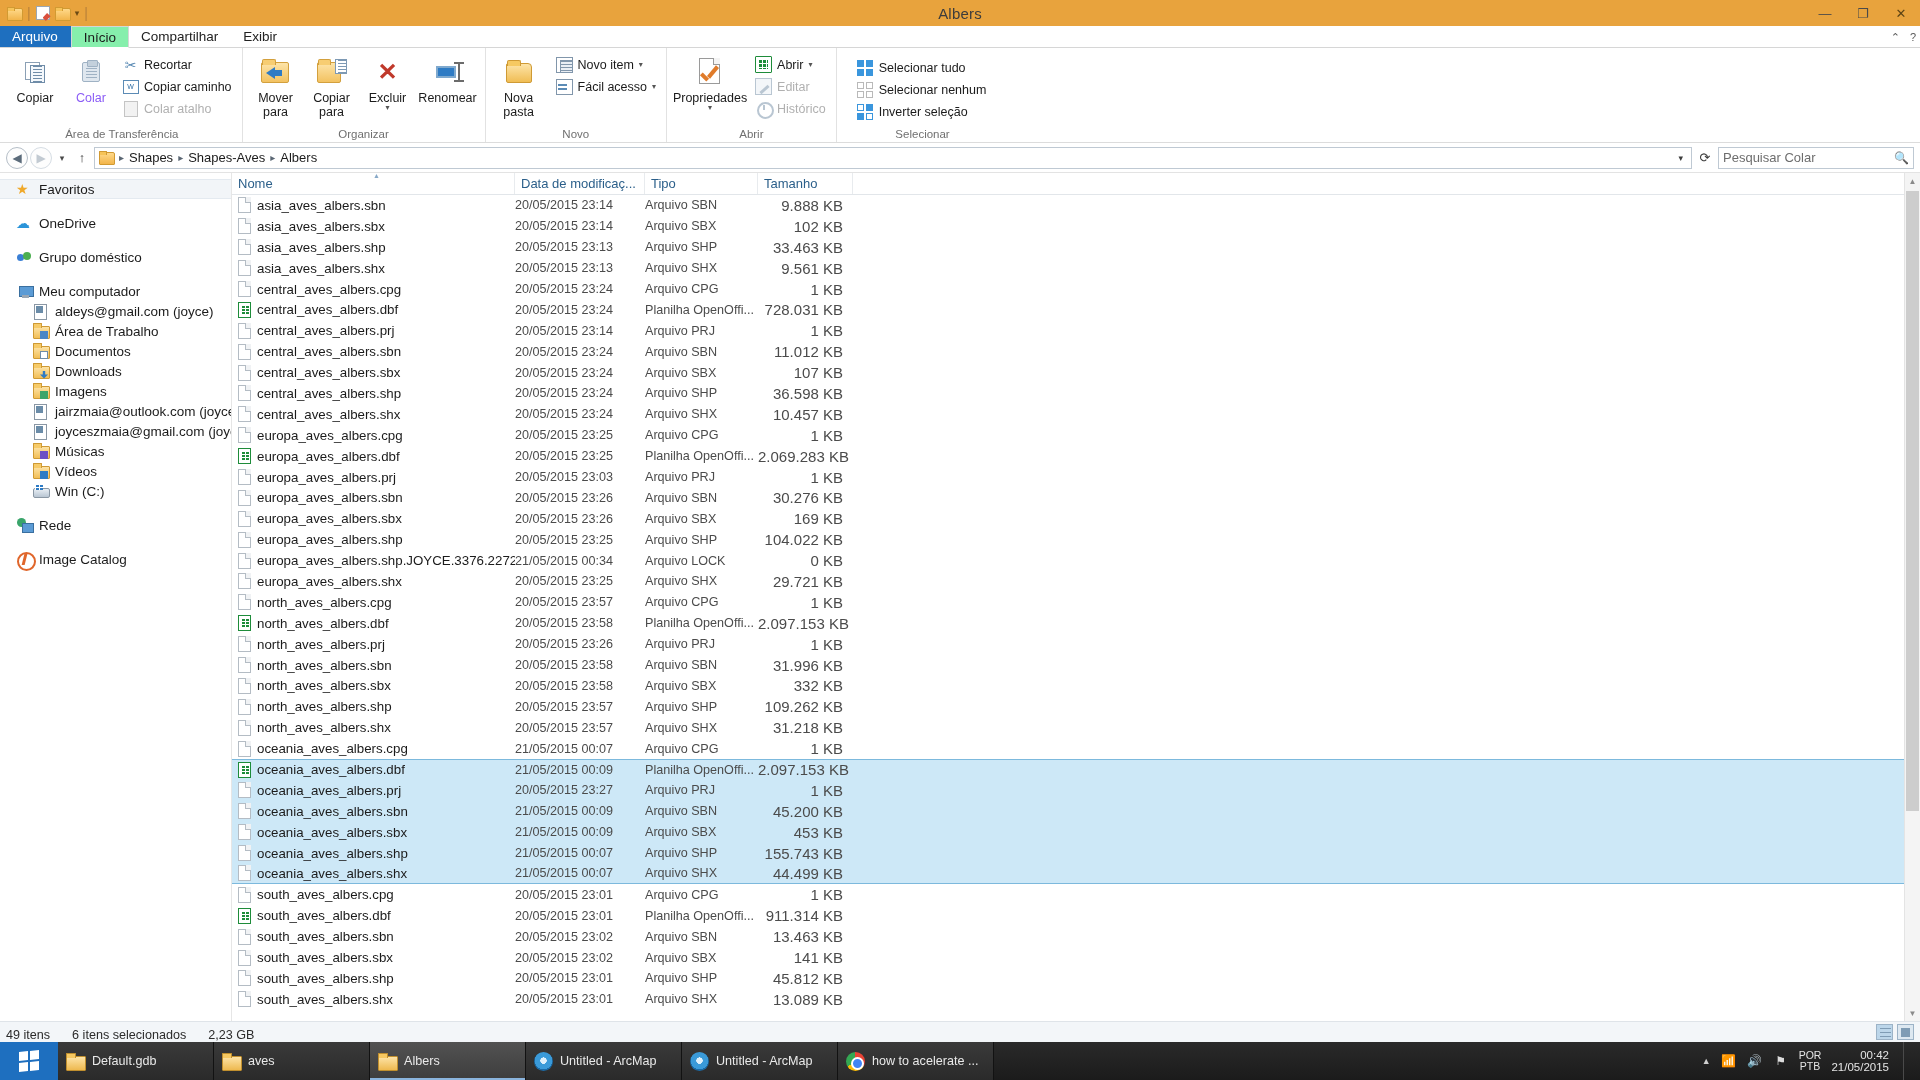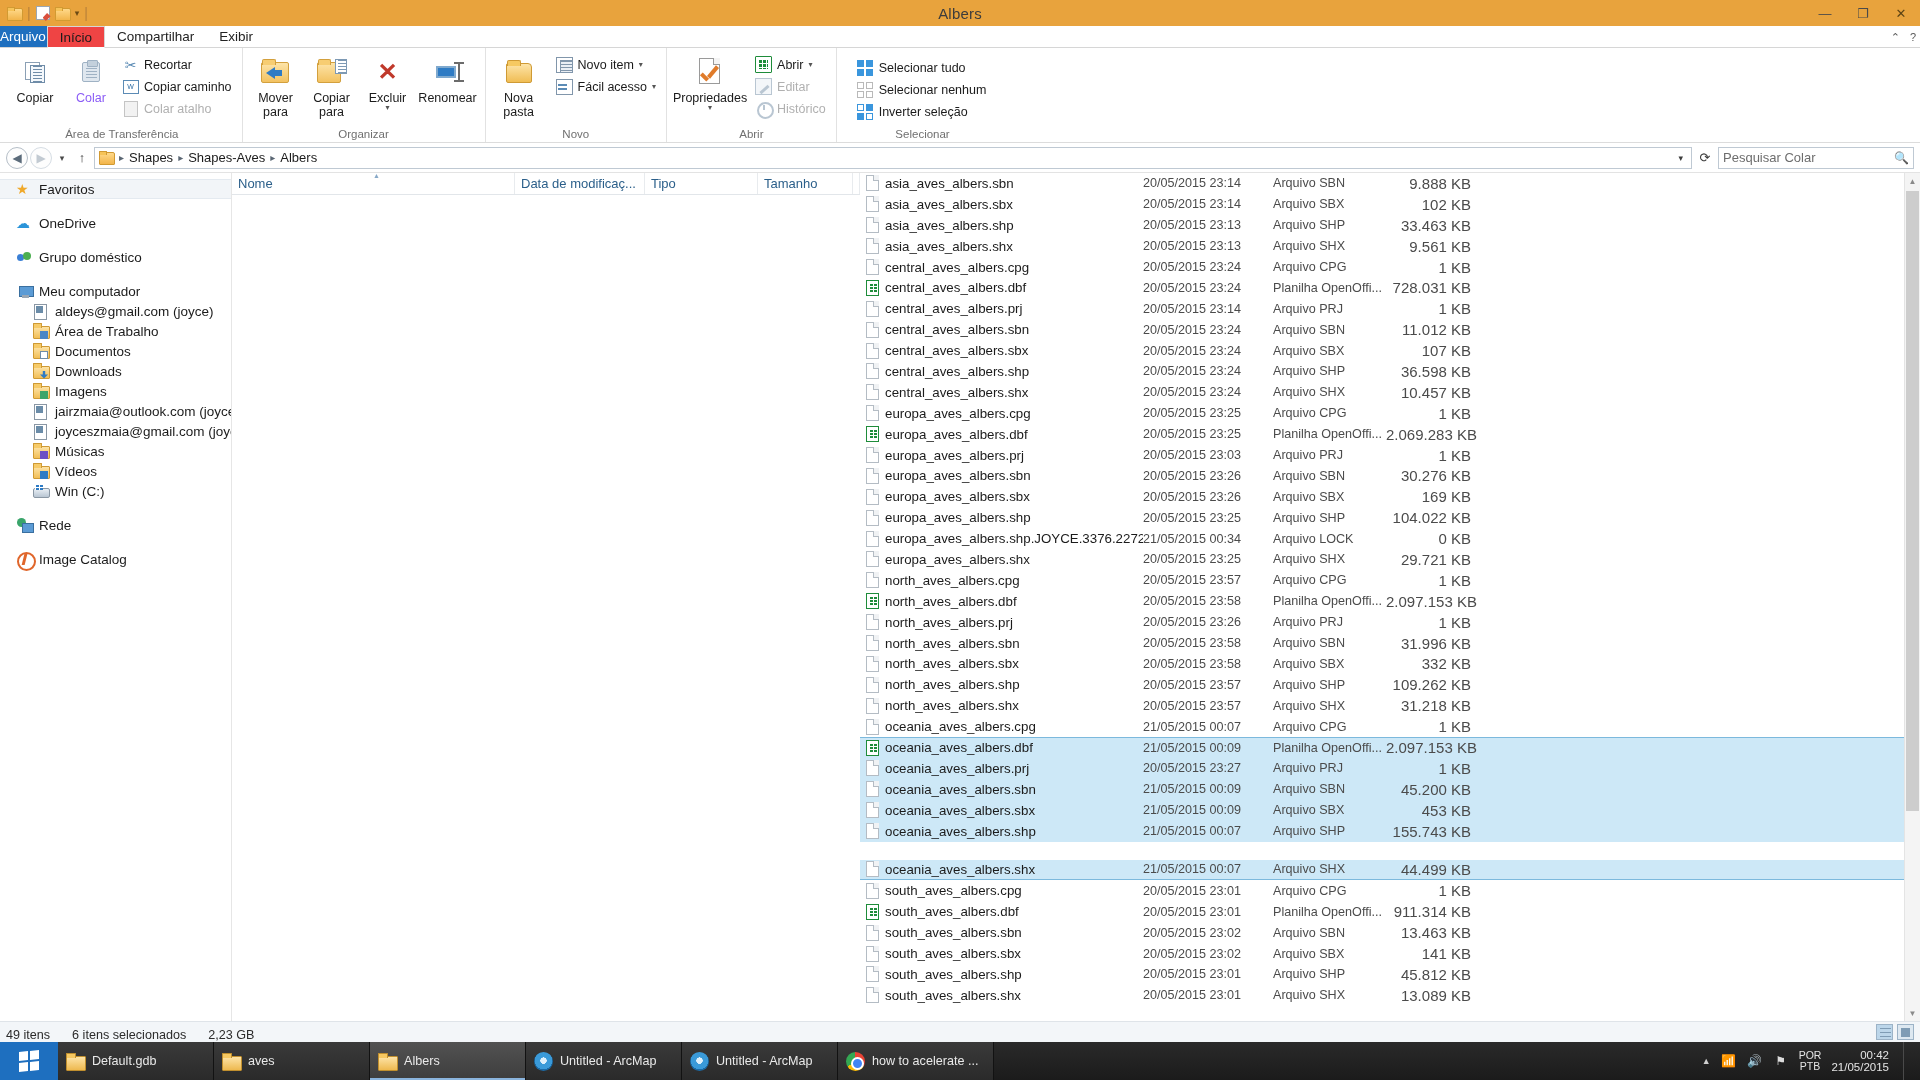--- a/index.html
+++ b/index.html
@@ -78,24 +78,24 @@
   .tabs {
     flex:0 0 22px; height:22px; background:#fff; display:flex; align-items:stretch;
     border-bottom:1px solid #d6d6d6;
     position:relative;
   }
   .tab {
     padding:0 12px; display:flex; align-items:center; font-size:13.5px; color:#222;
     border-right:1px solid transparent;
   }
   .tab.file {
-    background:#1e6fbf; color:#fff; padding:0 0;
+    background:#1e6fbf; color:#fff; padding:0 12px;
   }
   .tab.active {
-    background:#ef4444; border:1px solid #d6d6d6; border-bottom:1px solid #fff;
+    background:#86efac; border:1px solid #d6d6d6; border-bottom:1px solid #fff;
     margin-bottom:-1px; color:#1b1b1b;
   }
   .tabs-right {
     position:absolute; right:4px; top:0; height:22px; display:flex; align-items:center; gap:10px;
     color:#5a5a5a; font-size:11px;
   }
 
   
   .ribbon {
     flex:0 0 95px; background:#fff; border-bottom:1px solid #dcdcdc;
@@ -254,21 +254,21 @@
   .i-drive i{position:absolute;left:3px;top:1px;width:8px;height:6px;background:#2e7bc4;
     background-image:linear-gradient(#fff 0 1px,transparent 1px),linear-gradient(90deg,#fff 0 1px,transparent 1px);background-size:100% 3px,4px 100%;}
   .i-net{position:relative;}
   .i-net::before{content:"";position:absolute;left:1px;top:1px;width:9px;height:9px;border-radius:50%;background:#3aa56b;}
   .i-net::after{content:"";position:absolute;left:6px;top:6px;width:10px;height:8px;background:#5b9bd5;border:1px solid #3a6f9f;}
   .i-catalog{position:relative;}
   .i-catalog::before{content:"";position:absolute;left:1px;top:1px;width:15px;height:15px;border-radius:50%;border:2px solid #e0662b;background:#fff;}
   .i-catalog::after{content:"";position:absolute;left:7px;top:3px;width:3px;height:11px;background:#e0662b;transform:skewX(-14deg);}
 
   
-  .listpane { flex:1; display:flex; flex-direction:row; min-width:0; background:#fff; position:relative;}
+  .listpane { flex:1; display:flex; flex-direction:column; min-width:0; background:#fff; position:relative;}
   .colhdr {
     height:22px; display:flex; align-items:stretch; border-bottom:1px solid #e2e6ea;
     background:#fff; font-size:13px; color:#2b5f8a; position:relative;
   }
   .colhdr .ch {
     display:flex; align-items:center; padding-left:6px; border-right:1px solid #e8ebee;
     position:relative; white-space:nowrap; overflow:hidden;
   }
   .colhdr .ch.sorted::after{
     content:"▲"; position:absolute; left:50%; top:-1px; font-size:7px; color:#88a9c8;
@@ -279,21 +279,21 @@
   .ch-size{width:95px;flex:0 0 95px;}
   .ch-rest{flex:1;border-right:none;}
 
   .rows { flex:1; overflow:hidden; position:relative; }
   .row {
     height:20.9px; display:flex; align-items:center; font-size:13.3px; color:#1b1b1b;
     white-space:nowrap;
   }
   .row.sel { background:#cde8f7; }
   .row.sel.first { border-top:1px solid #7cb9dd; }
-  .row.sel.last { border-bottom:1px solid #7cb9dd;margin-top:18px; }
+  .row.sel.last { border-bottom:1px solid #7cb9dd; }
   .row .c-name{width:283px;flex:0 0 283px;display:flex;align-items:center;gap:6px;padding-left:6px;overflow:hidden;}
   .row .c-date{width:130px;flex:0 0 130px;color:#4b4b4b;font-size:12.6px;}
   .row .c-type{width:113px;flex:0 0 113px;color:#4b4b4b;font-size:12.6px;overflow:hidden;text-overflow:ellipsis;}
   .row .c-size{width:95px;flex:0 0 95px;color:#4b4b4b;font-size:15px;text-align:right;padding-right:10px;}
 
   .f-generic{width:13px;height:16px;flex:0 0 13px;position:relative;background:#fff;border:1px solid #b4bcc4;}
   .f-generic::after{content:"";position:absolute;right:-1px;top:-1px;width:5px;height:5px;background:#f0f2f4;border-left:1px solid #b4bcc4;border-bottom:1px solid #b4bcc4;}
   .f-calc{width:13px;height:16px;flex:0 0 13px;position:relative;background:#fff;border:1.5px solid #1e8c3a;}
   .f-calc::after{content:"";position:absolute;left:1.5px;top:2px;width:8px;height:9px;background:#1e8c3a;
     background-image:linear-gradient(#fff 0 1px,transparent 1px),linear-gradient(90deg,#fff 0 1px,transparent 1px);background-size:100% 3px,4px 100%;}

